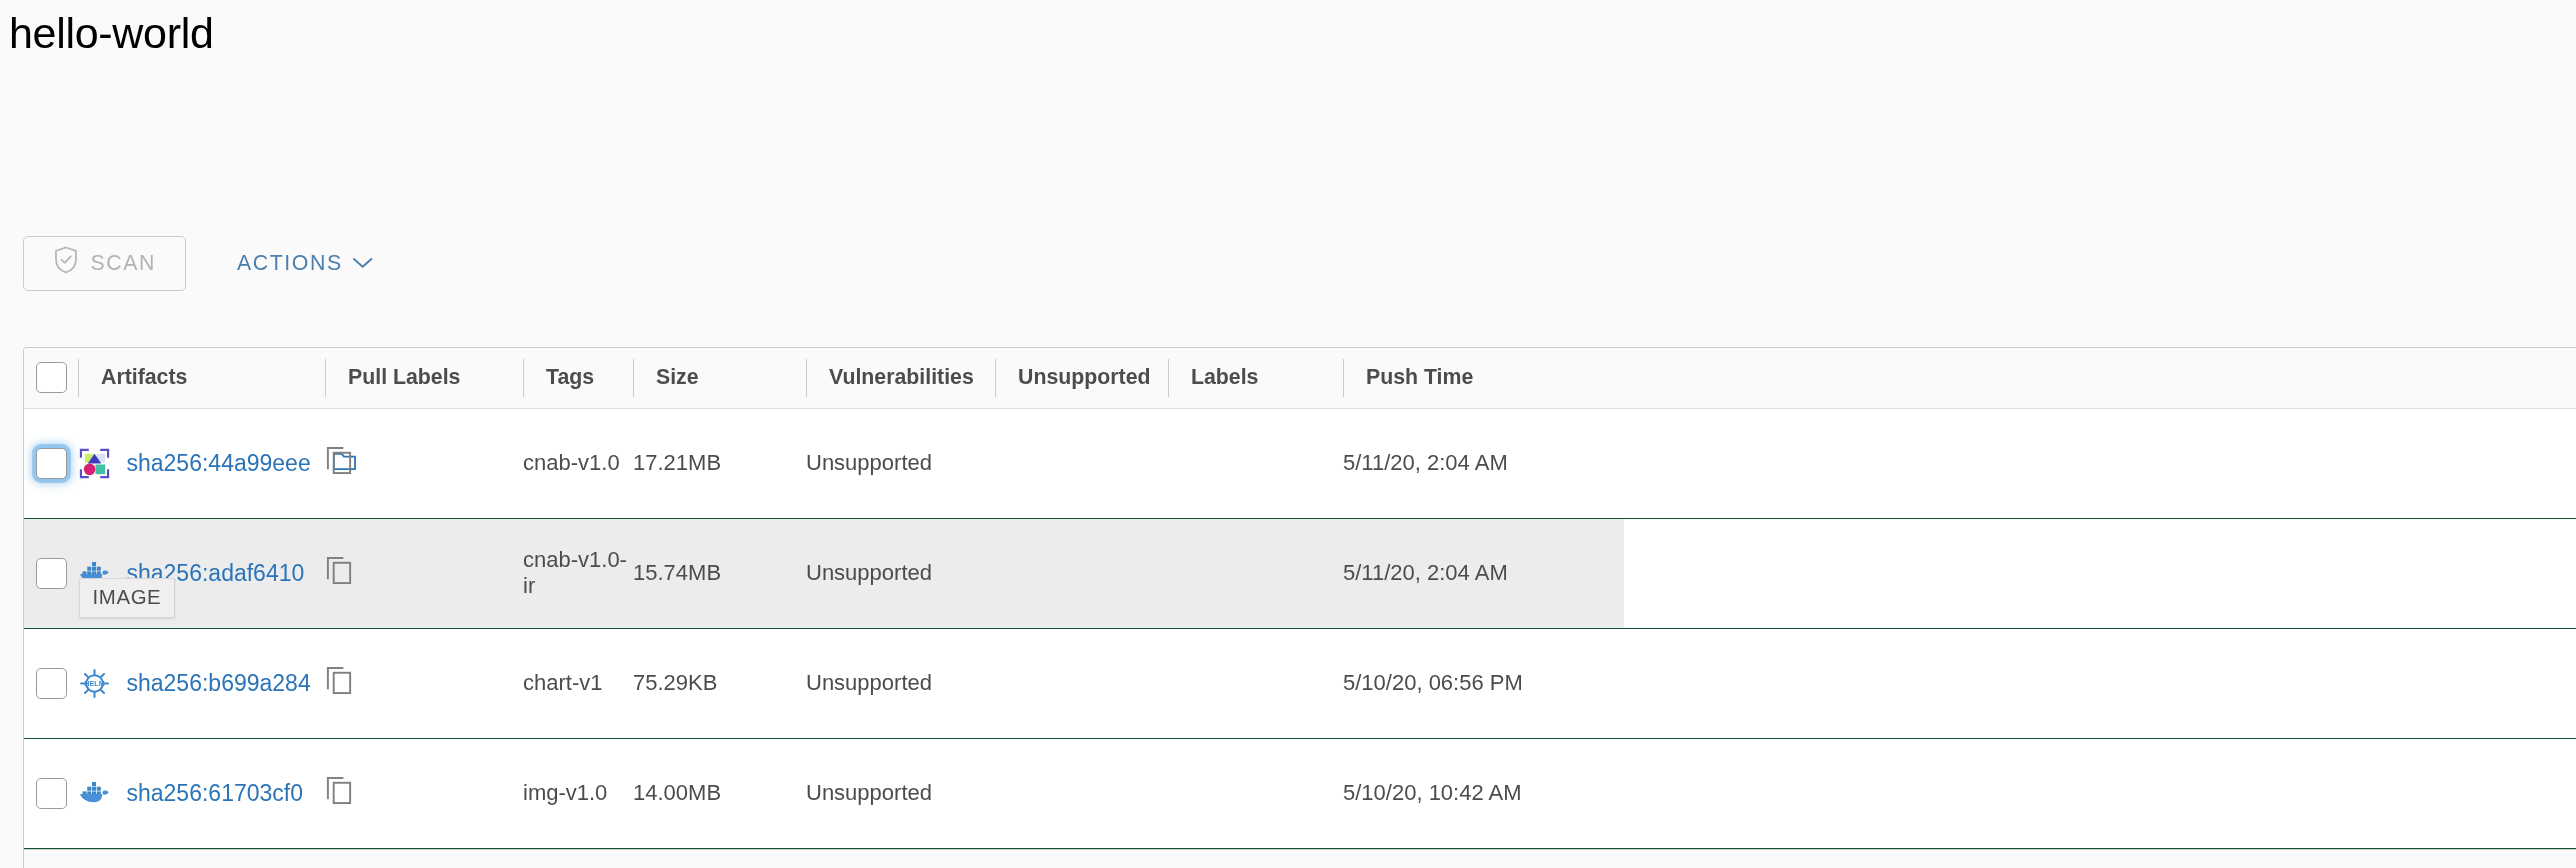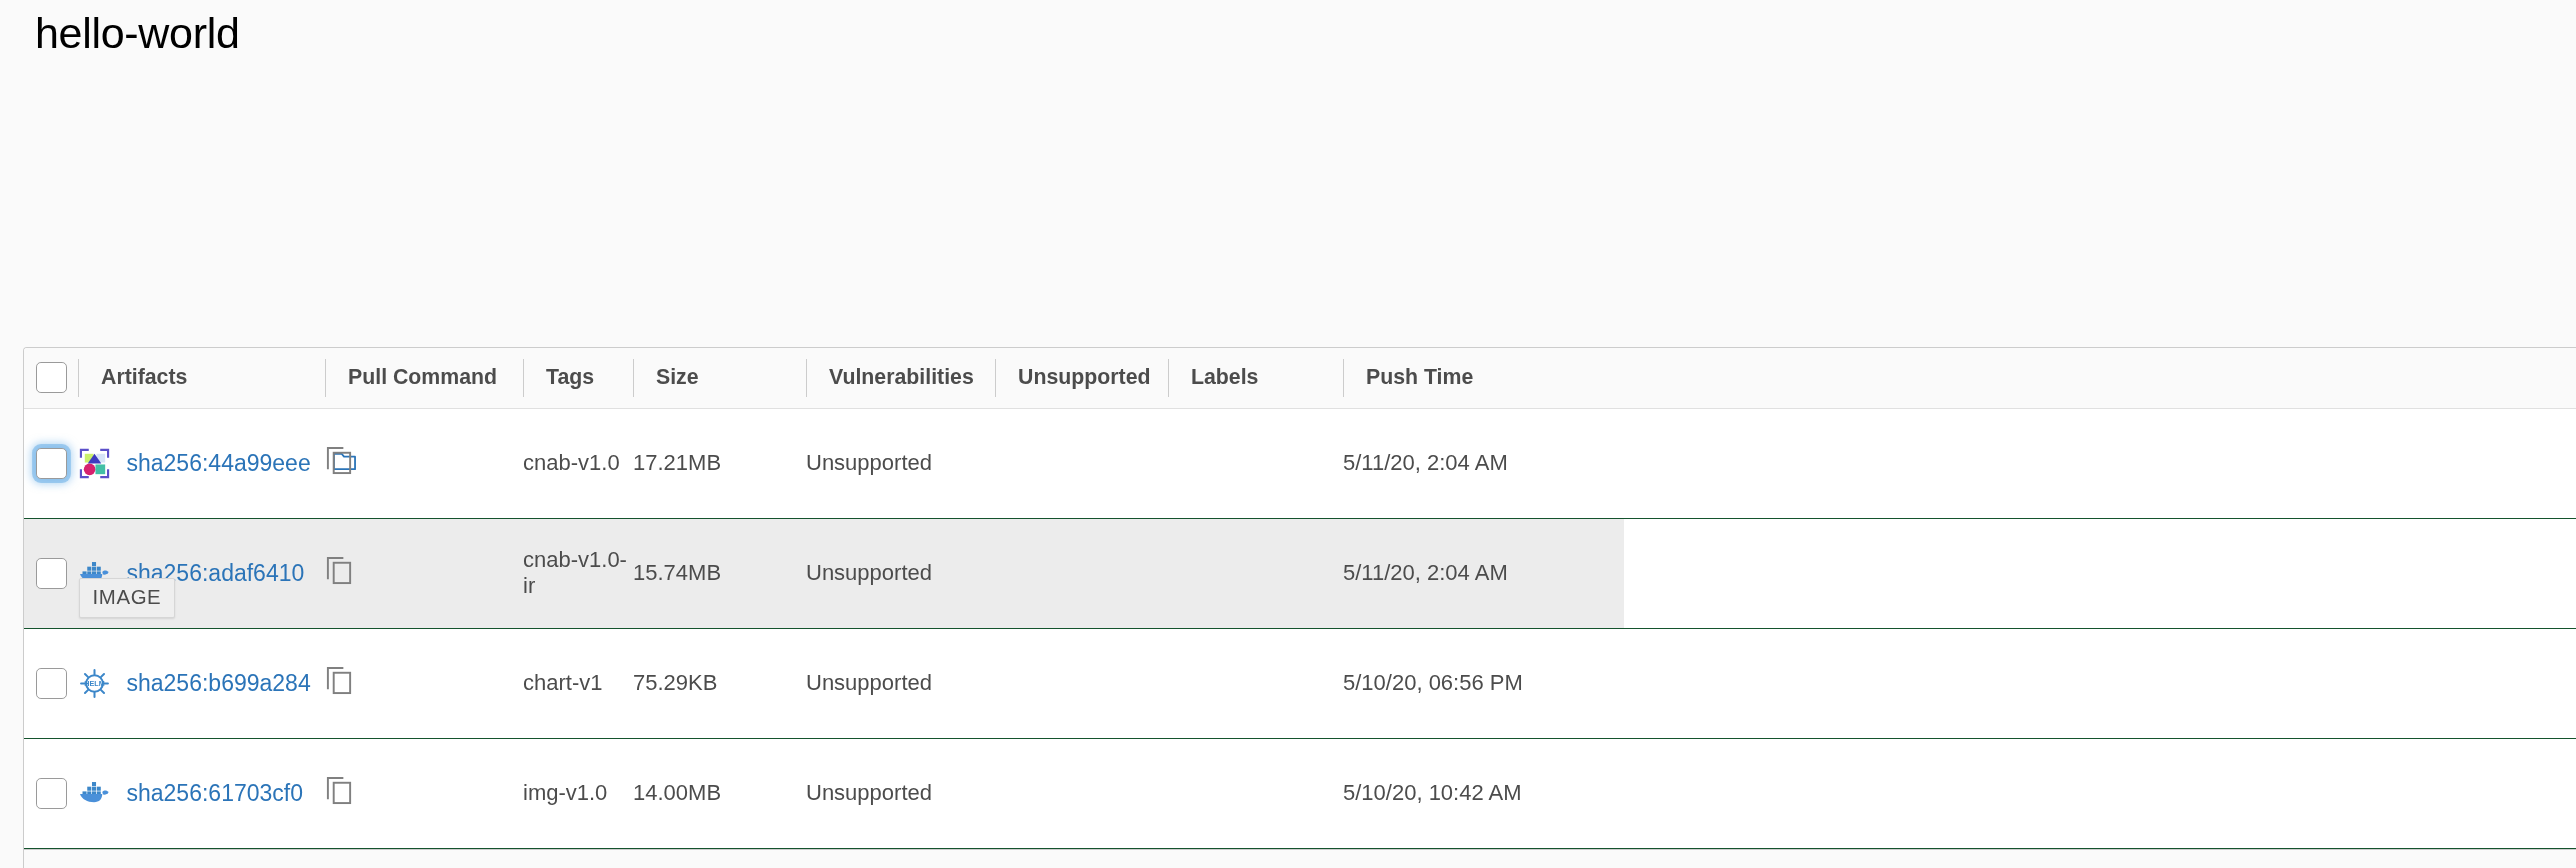--- a/index.html
+++ b/index.html
@@ -13,21 +13,21 @@
     position: relative;
     width: 2576px;
     height: 868px;
     background: #fafafa;
     overflow: hidden;
   }
 
   
   .page-title {
     position: absolute;
-    left: 35px;
+    left: 9px;
     top: 7.8px;
     font-size: 43px;
     font-weight: 400;
     color: #000000;
     letter-spacing: -0.3px;
     line-height: 50px;
     white-space: nowrap;
   }
 
   .tabbar {
@@ -250,20 +250,40 @@
   }
 </style>
 </head>
 <body>
 
 <div id="page">
 
   <div class="page-title">hello-world</div>
 
 
+  <div class="toolbar">
+    <button class="btn-scan">
+      <span class="shield-icon">
+        <svg width="26" height="28" viewBox="0 0 24 26" fill="none">
+          <path d="M12 1.4 L21.3 4.6 V12.2 C21.3 18.2 17.3 22.6 12 24.5 C6.7 22.6 2.7 18.2 2.7 12.2 V4.6 Z" stroke="#b8b8b8" stroke-width="1.7" fill="none"></path>
+          <path d="M7.8 12.6 L10.8 15.6 L16.4 9.6" stroke="#b8b8b8" stroke-width="1.7" fill="none" stroke-linecap="round" stroke-linejoin="round"></path>
+        </svg>
+      </span>
+      <span>SCAN</span>
+    </button>
+
+    <button class="btn-actions">
+      <span>ACTIONS</span>
+      <span>
+        <svg width="21.3" height="13.6" viewBox="0 0 22 14" fill="none">
+          <path d="M2 3 L11 11 L20 3" stroke="#4b7fae" stroke-width="2" fill="none" stroke-linecap="round" stroke-linejoin="round"></path>
+        </svg>
+      </span>
+    </button>
+  </div>
 
   <div class="table-wrap">
     <table class="artifacts">
       <colgroup>
         <col class="col-check">
           <col class="col-artifacts">
           <col class="col-pull">
         <col class="col-tags">
           <col class="col-size">
           <col class="col-vuln">
@@ -275,21 +295,21 @@
         <tr>
           <th class="col-check">
             <span class="cbx-cell">
               <span class="cbx"></span>
             </span>
           </th>
           <th class="divider">
             <span class="th-inner">Artifacts</span>
           </th>
           <th class="divider">
-            <span class="th-inner">Pull Command</span>
+            <span class="th-inner">Pull Labels</span>
           </th>
           <th class="divider">
             <span class="th-inner">Tags</span>
           </th>
           <th class="divider">
             <span class="th-inner">Size</span>
           </th>
           <th class="divider">
             <span class="th-inner">Vulnerabilities</span>
           </th>

